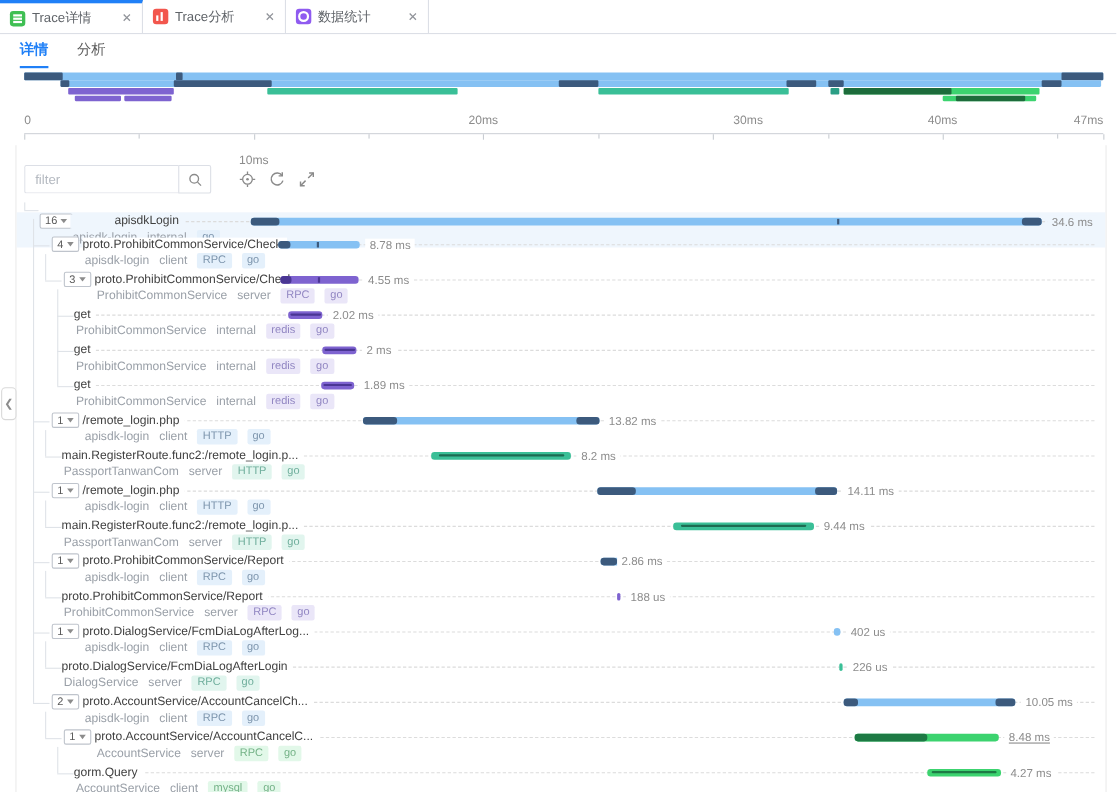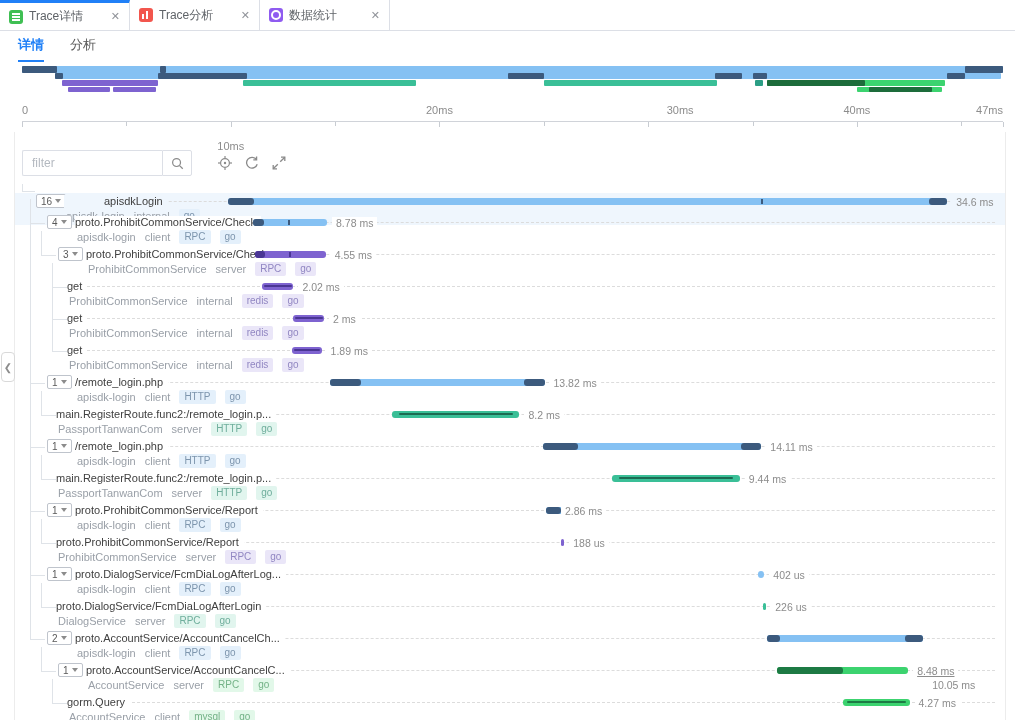--- a/index.html
+++ b/index.html
@@ -431,21 +431,21 @@
       <div class="meta" style="left: 62px;">
         <span>apisdk-login</span>
         <span>client</span>
         <span class="chip" style="background: rgb(228, 240, 251); color: rgb(125, 149, 173);">RPC</span>
         <span class="chip" style="background: rgb(228, 240, 251); color: rgb(125, 149, 173);">go</span>
       </div>
       <div class="bar" style="left: 752.4px; width: 155.775px; background: rgb(133, 193, 243);">
         <div class="darkseg" style="left: 0px; width: 12.4px; background: rgb(60, 90, 125);"></div>
         <div class="darkseg" style="left: 137.95px; width: 17.825px; background: rgb(60, 90, 125);"></div>
       </div>
-      <div class="vallabel" style="left: 913.175px; margin-top: 46px;">10.05 ms</div>
+      <div class="vallabel" style="left: 913.175px;">10.05 ms</div>
     </div>
     <div class="row" style="top: 482px;">
       <div class="dashline" style="left: 71px; right: 10px;"></div>
       <div class="badge" style="left: 43px;">
         <span>1</span>
         <div class="caret"></div>
       </div>
       <div class="spanname" style="left: 71px;">proto.AccountService/AccountCancelC...</div>
       <div class="meta" style="left: 73px;">
         <span>AccountService</span>

